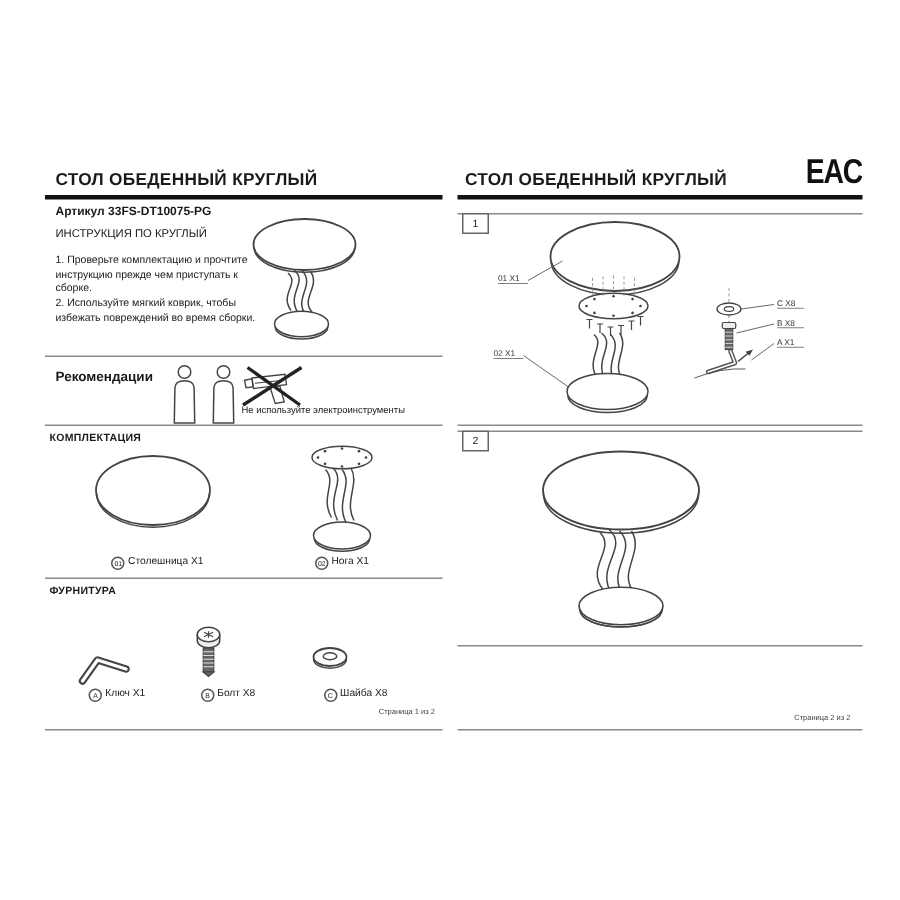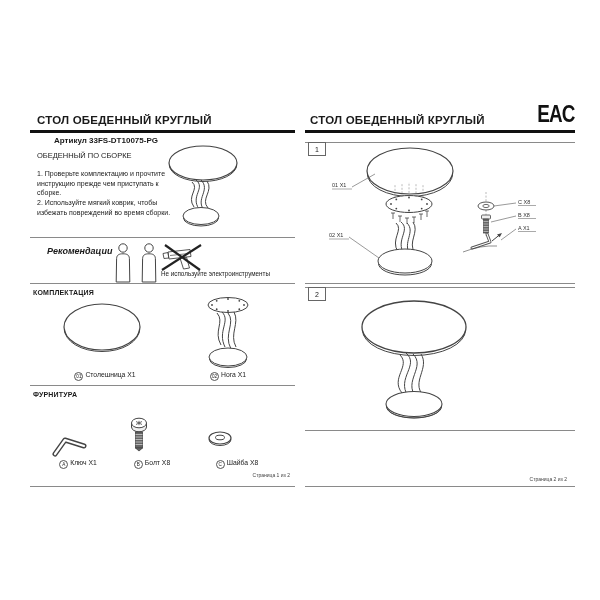--- a/index.html
+++ b/index.html
@@ -42,42 +42,42 @@
 </style>
 </head>
 <body>
 
 <div class="canvas">
 
   <div class="page" id="page1">
     <div class="abs page-title" style="left:7px; top:9px;">СТОЛ ОБЕДЕННЫЙ КРУГЛЫЙ</div>
     <div class="abs title-rule" style="top:25px;"></div>
 
-    <div class="abs article" style="left:24px; top:31px;">Артикул 33FS-DT10075-PG</div>
-    <div class="abs subtitle" style="left:7px; top:46px;">ОБЕДЕННЫЙ ПО СБОРКЕ</div>
+    <div class="abs article" style="left:7px; top:31px;">Артикул 33FS-DT10075-PG</div>
+    <div class="abs subtitle" style="left:7px; top:46px;">ИНСТРУКЦИЯ ПО КРУГЛЫЙ</div>
     <div class="abs instr" style="left:7px; top:64px;">1. Проверьте комплектацию и прочтите
 инструкцию прежде чем приступать к
 сборке.
 2. Используйте мягкий коврик, чтобы
 избежать повреждений во время сборки.</div>
 
     <svg class="abs" style="left:120px; top:33px;" width="105" height="100" viewBox="0 0 105 100">
       <ellipse class="ln" cx="53" cy="25" rx="34" ry="17" stroke-width="1.2"></ellipse>
       <path class="lnf" d="M19.5,27 a33.5,16.5 0 0 0 67,0" stroke-width="1"></path>
       <path class="lnf" d="M46,42 C56,50 40,58 49,71"></path>
       <path class="lnf" d="M51,42 C61,52 45,61 54,72"></path>
       <path class="lnf" d="M57,43 C64,53 50,61 58,70"></path>
       <path class="lnf" d="M42,44 C50,51 36,58 44,69"></path>
       <ellipse class="ln" cx="51" cy="78" rx="18" ry="8.5" stroke-width="1"></ellipse>
       <path class="lnf" d="M33.5,80 a17.5,8 0 0 0 35,0" stroke-width="1"></path>
     </svg>
 
     <div class="abs thin-rule" style="top:132px;"></div>
 
-    <div class="abs rec-label" style="left:17px; top:141px;font-style:italic;">Рекомендации</div>
+    <div class="abs rec-label" style="left:7px; top:141px;">Рекомендации</div>
     <svg class="abs" style="left:83px; top:138px;" width="20" height="40" viewBox="0 0 20 40">
       <circle class="lnf" cx="10" cy="5" r="4.2" stroke-width="1"></circle>
       <path class="lnf" d="M3.2,39 L3.6,15.5 C3.8,11.8 6.2,10.8 10,10.8 C13.8,10.8 16.2,11.8 16.4,15.5 L16.8,39 Z" stroke-width="1"></path>
     </svg>
     <svg class="abs" style="left:109px; top:138px;" width="20" height="40" viewBox="0 0 20 40">
       <circle class="lnf" cx="10" cy="5" r="4.2" stroke-width="1"></circle>
       <path class="lnf" d="M3.2,39 L3.6,15.5 C3.8,11.8 6.2,10.8 10,10.8 C13.8,10.8 16.2,11.8 16.4,15.5 L16.8,39 Z" stroke-width="1"></path>
     </svg>
     <svg class="abs" style="left:131px; top:138px;" width="42" height="30" viewBox="0 0 42 30">
       <path class="lnf" d="M7,9 L29,6.5 L30,13.5 L8,16 Z" stroke-width=".9"></path>

